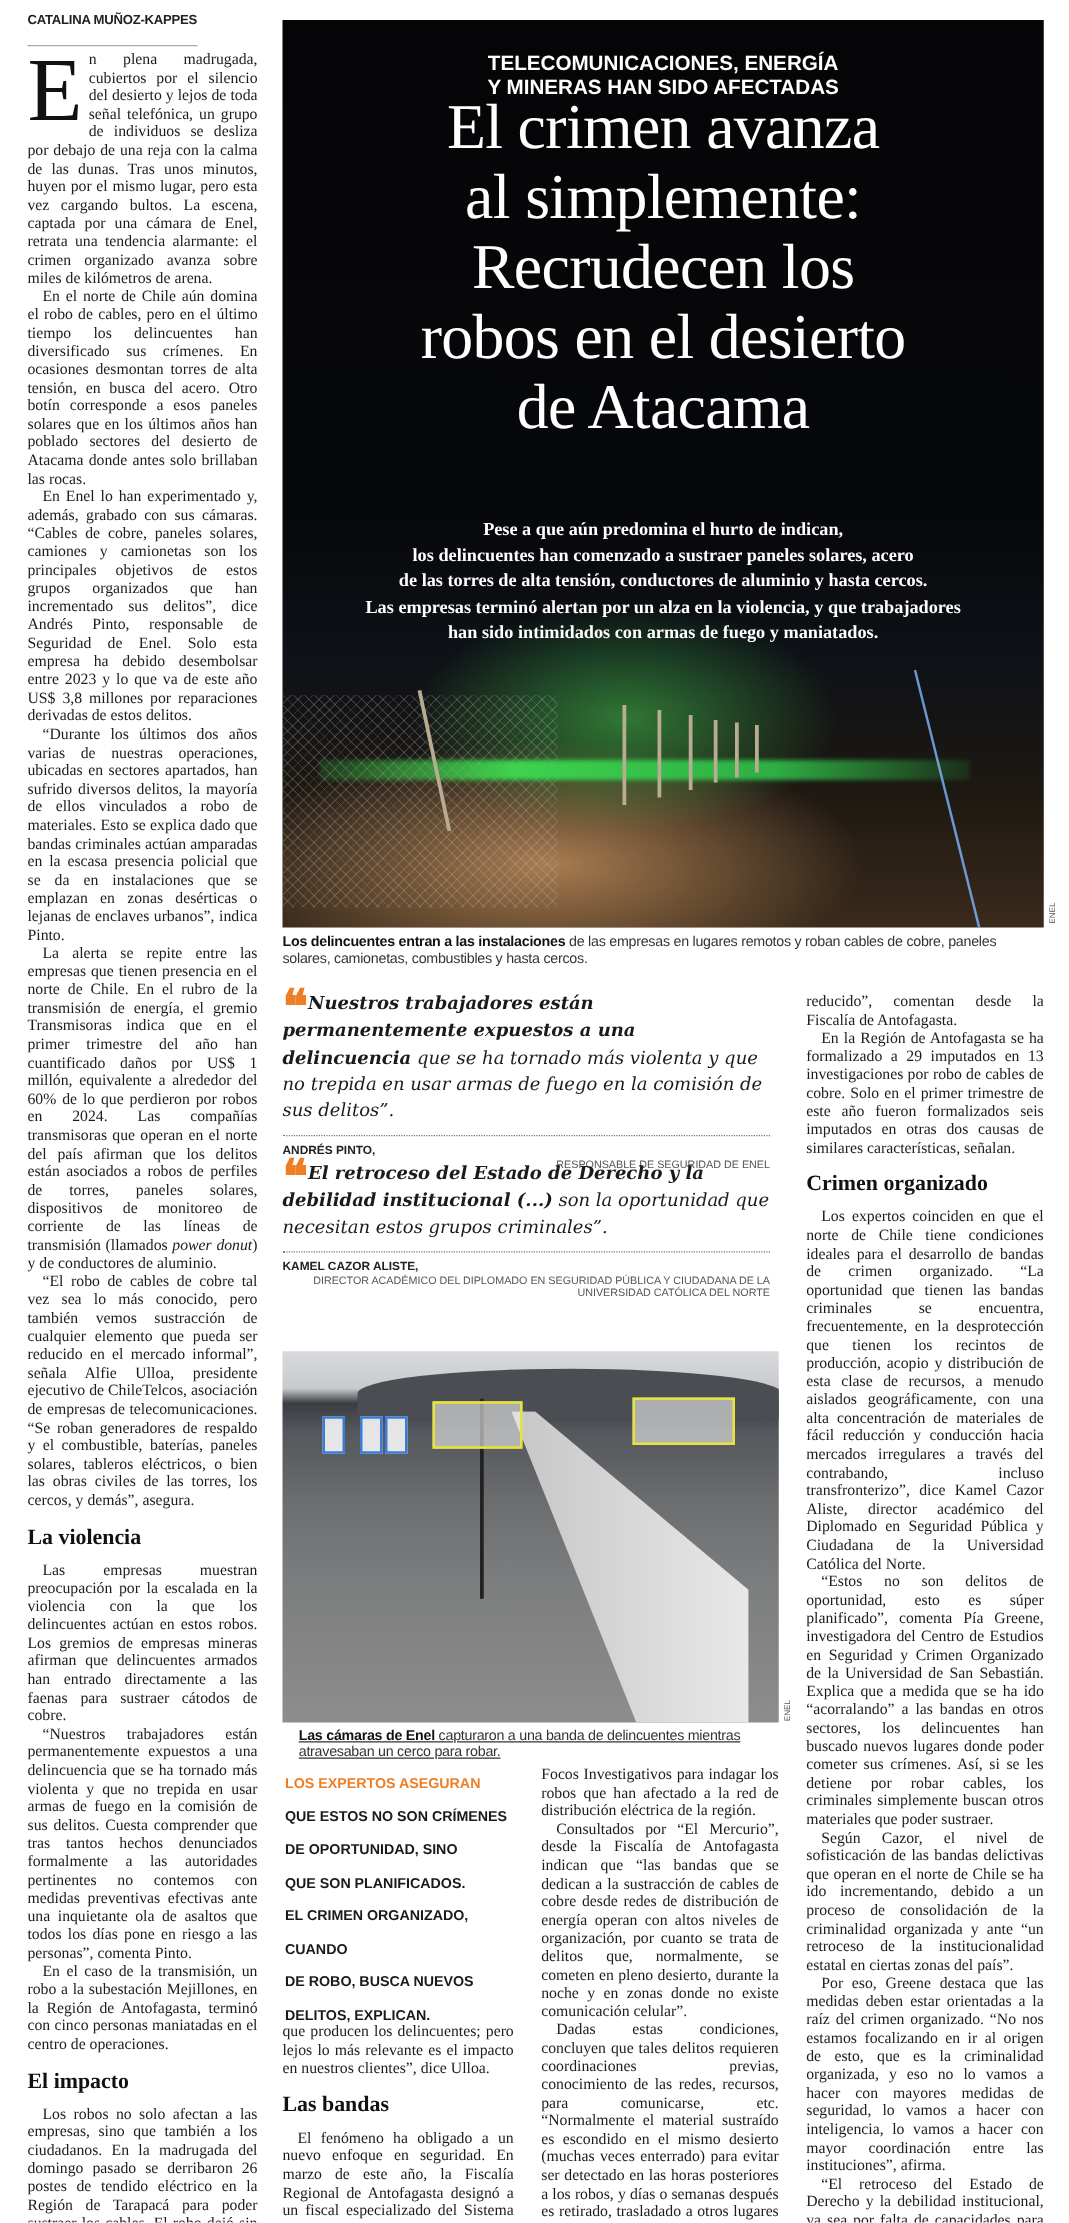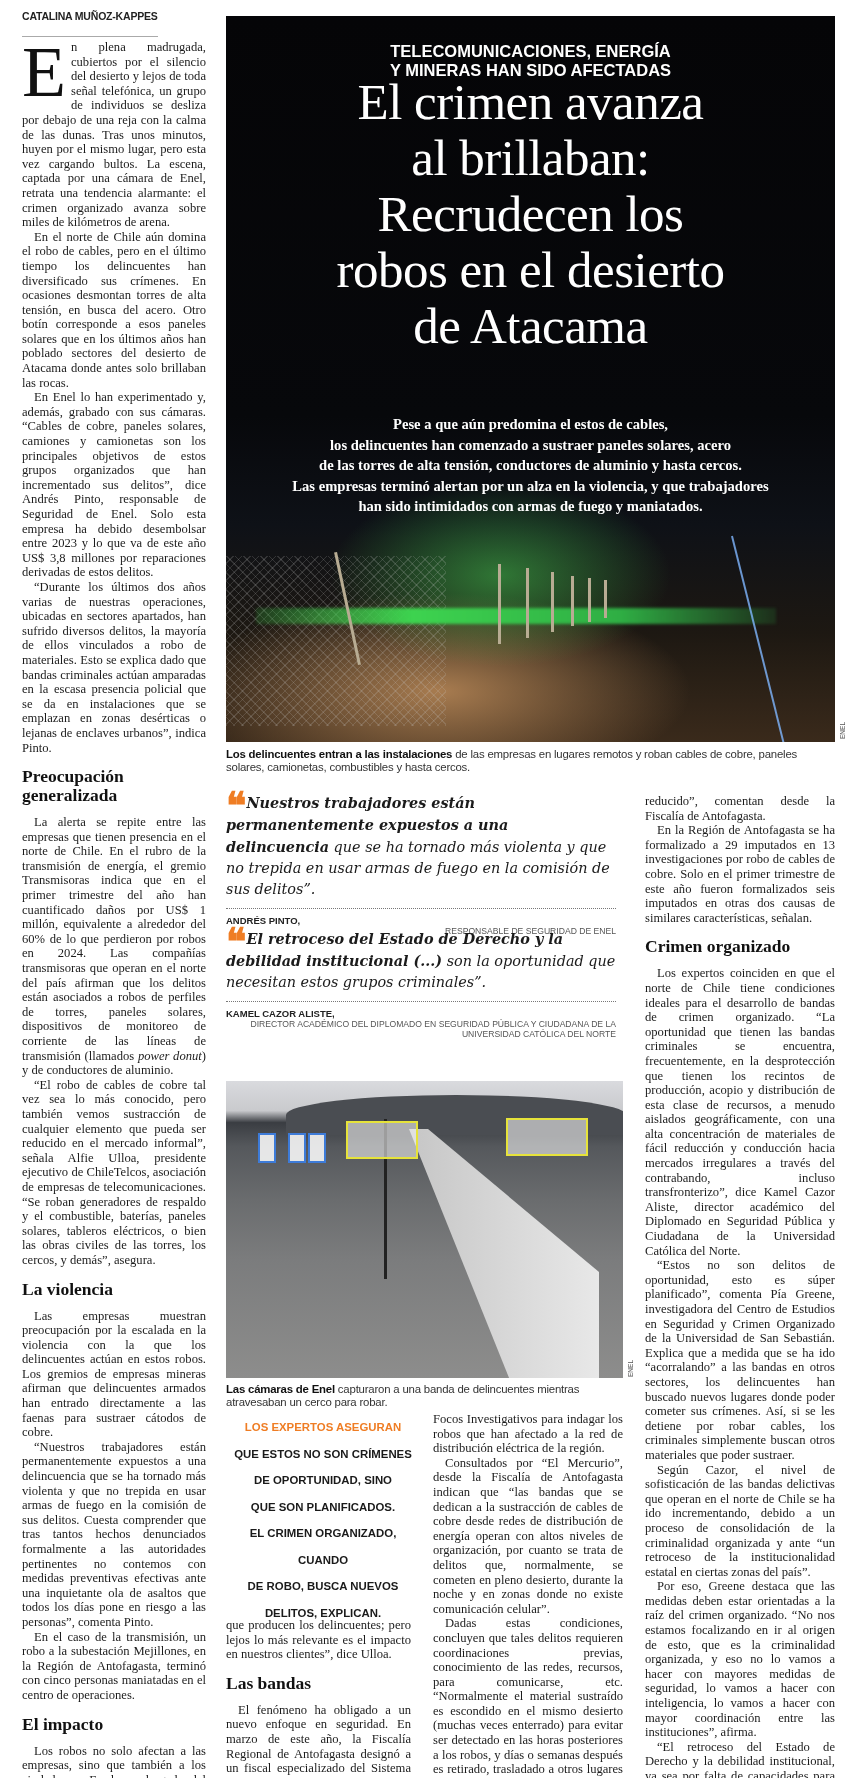--- a/index.html
+++ b/index.html
@@ -43,35 +43,34 @@
 
   
   .thermal { position:absolute; left:226px; top:1081px; width:397px; height:297px; overflow:hidden;
     background: linear-gradient(180deg, #d9dade 0%, #c9cacd 10%, #3a3d42 14%, #55585c 22%, #6a6c6e 40%, #7b7c7d 60%, #8d8d8c 100%); }
   .thermal .hill { position:absolute; left:60px; top:14px; width:340px; height:40px; background:#4a4d52; border-radius:50% 50% 0 0; }
   .thermal .fence { position:absolute; left:183px; top:48px; width:190px; height:260px; background:linear-gradient(90deg, #c6c6c6, #e8e8e8); clip-path:polygon(0 0, 10% 0, 100% 55%, 100% 100%, 55% 100%); }
   .bbox-blue { position:absolute; border:2px solid #3d7bd8; background:rgba(255,255,255,0.85); }
   .bbox-yellow { position:absolute; border:2px solid #e6e33b; background:rgba(240,240,240,0.6); }
   .pole { position:absolute; left:158px; top:38px; width:3px; height:160px; background:#222; }
 
-  .pull { position:absolute; left:228px; top:1390px; width:190px; font-family:"Liberation Sans", sans-serif; font-weight:bold; font-size:11.4px; line-height:26.5px; text-transform:uppercase; color:#1a1a1a;text-align:center; }
+  .pull { position:absolute; left:228px; top:1390px; width:190px; font-family:"Liberation Sans", sans-serif; font-weight:bold; font-size:11.4px; line-height:26.5px; text-transform:uppercase; color:#1a1a1a; }
   .pull .accent { color:#ef7d24; }
 </style>
 </head>
 <body>
 
 <div class="byline">CATALINA MUÑOZ-KAPPES</div>
 
 <div class="col" style="left:22px; top:40px; width:184px;">
   <span class="dropcap">E</span>
   <p class="first">n plena madrugada, cubiertos por el silencio del desierto y lejos de toda señal telefónica, un grupo de individuos se desliza por debajo de una reja con la calma de las dunas. Tras unos minutos, huyen por el mismo lugar, pero esta vez cargando bultos. La escena, captada por una cámara de Enel, retrata una tendencia alarmante: el crimen organizado avanza sobre miles de kilómetros de arena.</p>
   <p>En el norte de Chile aún domina el robo de cables, pero en el último tiempo los delincuentes han diversificado sus crímenes. En ocasiones desmontan torres de alta tensión, en busca del acero. Otro botín corresponde a esos paneles solares que en los últimos años han poblado sectores del desierto de Atacama donde antes solo brillaban las rocas.</p>
   <p>En Enel lo han experimentado y, además, grabado con sus cámaras. “Cables de cobre, paneles solares, camiones y camionetas son los principales objetivos de estos grupos organizados que han incrementado sus delitos”, dice Andrés Pinto, responsable de Seguridad de Enel. Solo esta empresa ha debido desembolsar entre 2023 y lo que va de este año US$ 3,8 millones por reparaciones derivadas de estos delitos.</p>
   <p>“Durante los últimos dos años varias de nuestras operaciones, ubicadas en sectores apartados, han sufrido diversos delitos, la mayoría de ellos vinculados a robo de materiales. Esto se explica dado que bandas criminales actúan amparadas en la escasa presencia policial que se da en instalaciones que se emplazan en zonas desérticas o lejanas de enclaves urbanos”, indica Pinto.</p>
-  <h3>Preocupación generalizada</h3>
   <p><span>La alerta se repite entre las empresas que tienen presencia en el norte de Chile. En el rubro de la transmisión de energía, el gremio Transmisoras indica que en el primer trimestre del año han cuantificado daños por US$ 1 millón, equivalente a alrededor del 60% de lo que perdieron por robos en 2024. Las compañías transmisoras que operan en el norte del país afirman que los delitos están asociados a robos de perfiles de torres, paneles solares, dispositivos de monitoreo de corriente de las líneas de transmisión (llamados </span><em>power donut</em><span>) y de conductores de aluminio.</span></p>
   <p>“El robo de cables de cobre tal vez sea lo más conocido, pero también vemos sustracción de cualquier elemento que pueda ser reducido en el mercado informal”, señala Alfie Ulloa, presidente ejecutivo de ChileTelcos, asociación de empresas de telecomunicaciones. “Se roban generadores de respaldo y el combustible, baterías, paneles solares, tableros eléctricos, o bien las obras civiles de las torres, los cercos, y demás”, asegura.</p>
   <h3>La violencia</h3>
   <p>Las empresas muestran preocupación por la escalada en la violencia con la que los delincuentes actúan en estos robos. Los gremios de empresas mineras afirman que delincuentes armados han entrado directamente a las faenas para sustraer cátodos de cobre.</p>
   <p>“Nuestros trabajadores están permanentemente expuestos a una delincuencia que se ha tornado más violenta y que no trepida en usar armas de fuego en la comisión de sus delitos. Cuesta comprender que tras tantos hechos denunciados formalmente a las autoridades pertinentes no contemos con medidas preventivas efectivas ante una inquietante ola de asaltos que todos los días pone en riesgo a las personas”, comenta Pinto.</p>
   <p>En el caso de la transmisión, un robo a la subestación Mejillones, en la Región de Antofagasta, terminó con cinco personas maniatadas en el centro de operaciones.</p>
   <h3>El impacto</h3>
   <p>Los robos no solo afectan a las empresas, sino que también a los ciudadanos. En la madrugada del domingo pasado se derribaron 26 postes de tendido eléctrico en la Región de Tarapacá para poder sustraer los cables. El robo dejó sin suministro eléctrico a los vecinos de Pisagua.</p>
 
 </div>
@@ -87,27 +86,27 @@
   <div class="fence-post" style="left:362px; top:562px; height:44px;"></div>
   <div class="fence-post" style="left:378px; top:564px; height:38px;"></div>
   <div class="blue-line"></div>
 
   <div class="kicker">
     <div>TELECOMUNICACIONES, ENERGÍA</div>
     <div>Y MINERAS HAN SIDO AFECTADAS</div>
   </div>
   <h1>
     <div>El crimen avanza</div>
-    <div>al brillaban:</div>
+    <div>al simplemente:</div>
     <div>Recrudecen los</div>
     <div>robos en el desierto</div>
     <div>de Atacama</div>
   </h1>
   <div class="dek">
-    <div>Pese a que aún predomina el estos de cables,</div>
+    <div>Pese a que aún predomina el hurto de indican,</div>
     <div>los delincuentes han comenzado a sustraer paneles solares, acero</div>
     <div>de las torres de alta tensión, conductores de aluminio y hasta cercos.</div>
     <div>Las empresas terminó alertan por un alza en la violencia, y que trabajadores</div>
     <div>han sido intimidados con armas de fuego y maniatados.</div>
   </div>
 </div>
 <div class="credit" style="left:839px; top:722px;">ENEL</div>
 <div class="caption" style="left:226px; top:748px; width:609px;"><b>Los delincuentes entran a las instalaciones</b><span> de las empresas en lugares remotos y roban cables de cobre, paneles solares, camionetas, combustibles y hasta cercos.</span></div>
 
 <div class="quote" style="top:792px;">
@@ -127,21 +126,21 @@
   <div class="hill"></div>
   <div class="fence"></div>
   <div class="pole"></div>
   <div class="bbox-blue" style="left:32px; top:52px; width:14px; height:26px;"></div>
   <div class="bbox-blue" style="left:62px; top:52px; width:14px; height:26px;"></div>
   <div class="bbox-blue" style="left:82px; top:52px; width:14px; height:26px;"></div>
   <div class="bbox-yellow" style="left:120px; top:40px; width:68px; height:34px;"></div>
   <div class="bbox-yellow" style="left:280px; top:37px; width:78px; height:34px;"></div>
 </div>
 <div class="credit" style="left:627px; top:1360px;">ENEL</div>
-<div class="caption" style="left:226px; top:1383px; width:400px;"><b>Las cámaras de Enel</b><span> capturaron a una banda de delincuentes mientras atravesaban un cerco para robar.</span></div>
+<div class="caption" style="left:239px; top:1383px; width:400px;text-decoration:underline;"><b>Las cámaras de Enel</b><span> capturaron a una banda de delincuentes mientras atravesaban un cerco para robar.</span></div>
 
 <div class="pull" style="top:1414px;">
   <div class="accent">LOS EXPERTOS ASEGURAN</div>
   <div>QUE ESTOS NO SON CRÍMENES</div>
   <div>DE OPORTUNIDAD, SINO</div>
   <div>QUE SON PLANIFICADOS.</div>
   <div>EL CRIMEN ORGANIZADO, CUANDO</div>
   <div>DE ROBO, BUSCA NUEVOS</div>
   <div>DELITOS, EXPLICAN.</div>
 </div>

